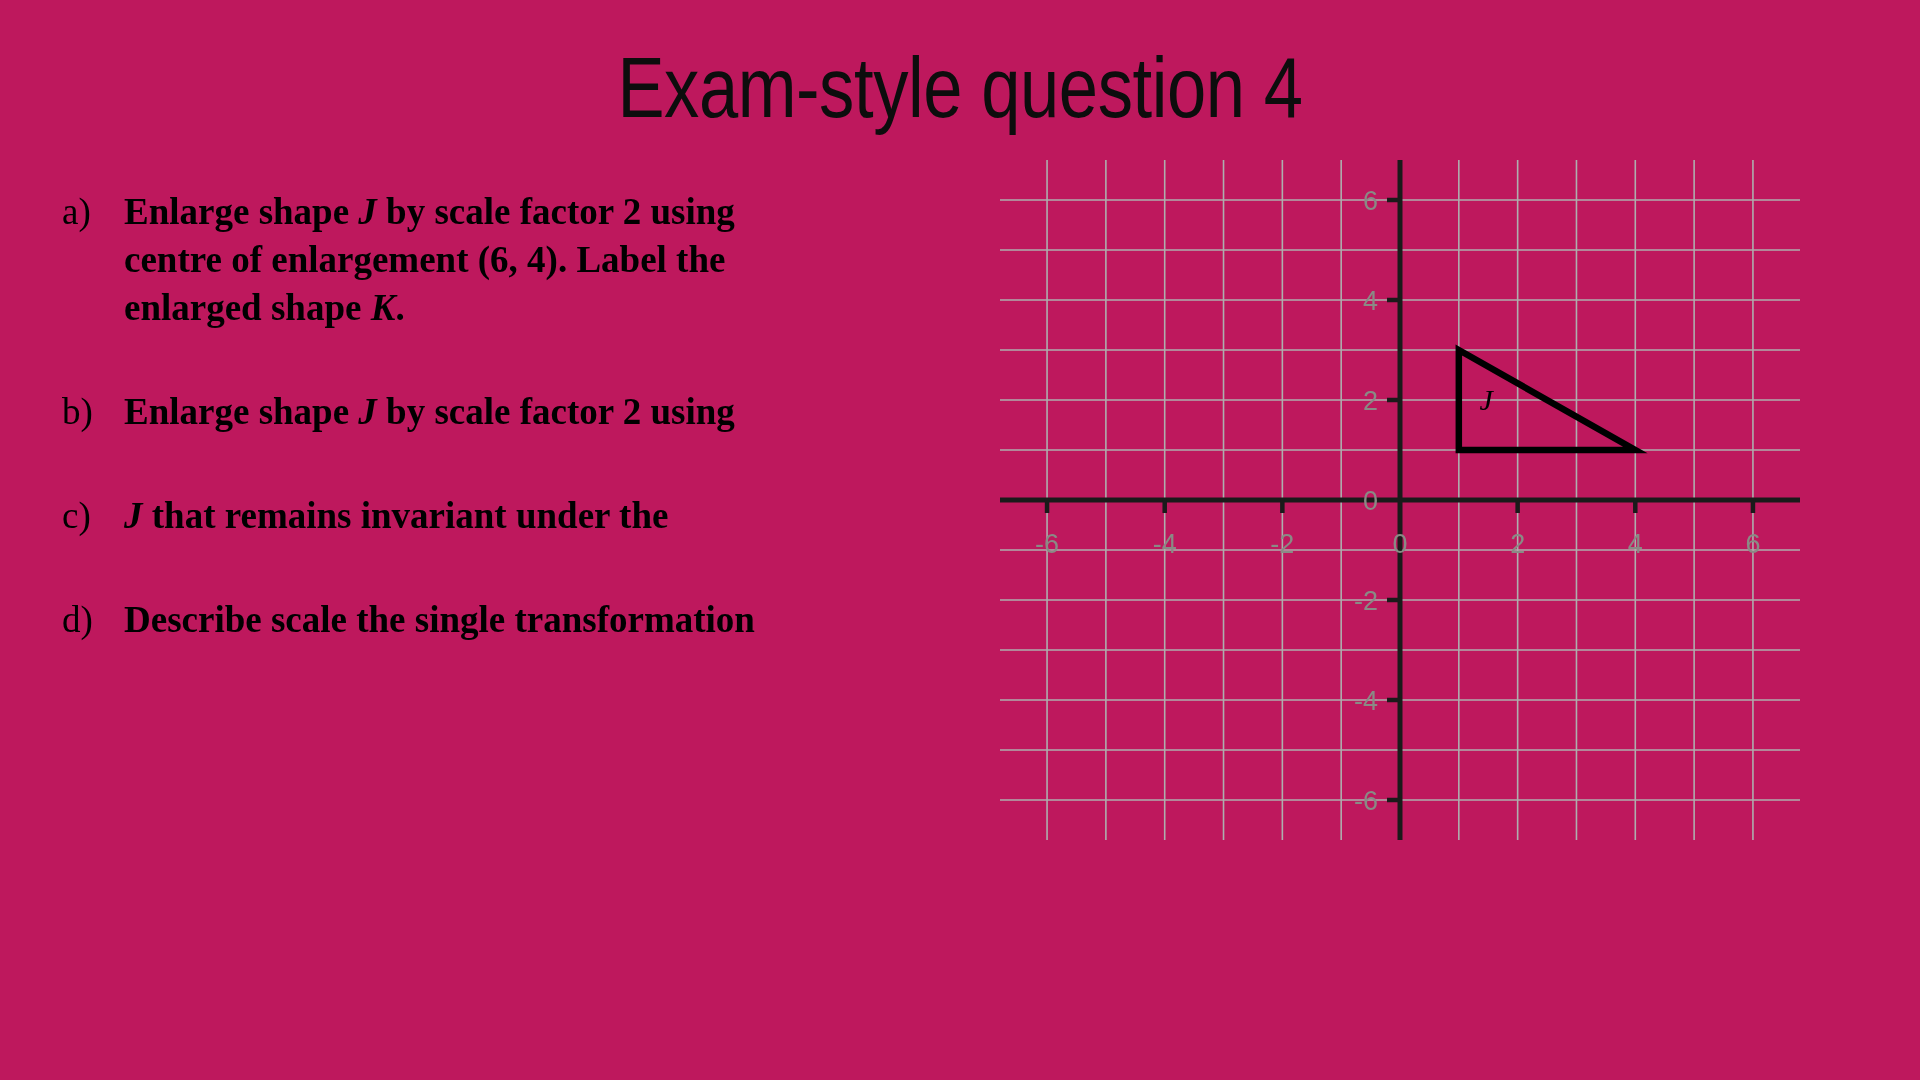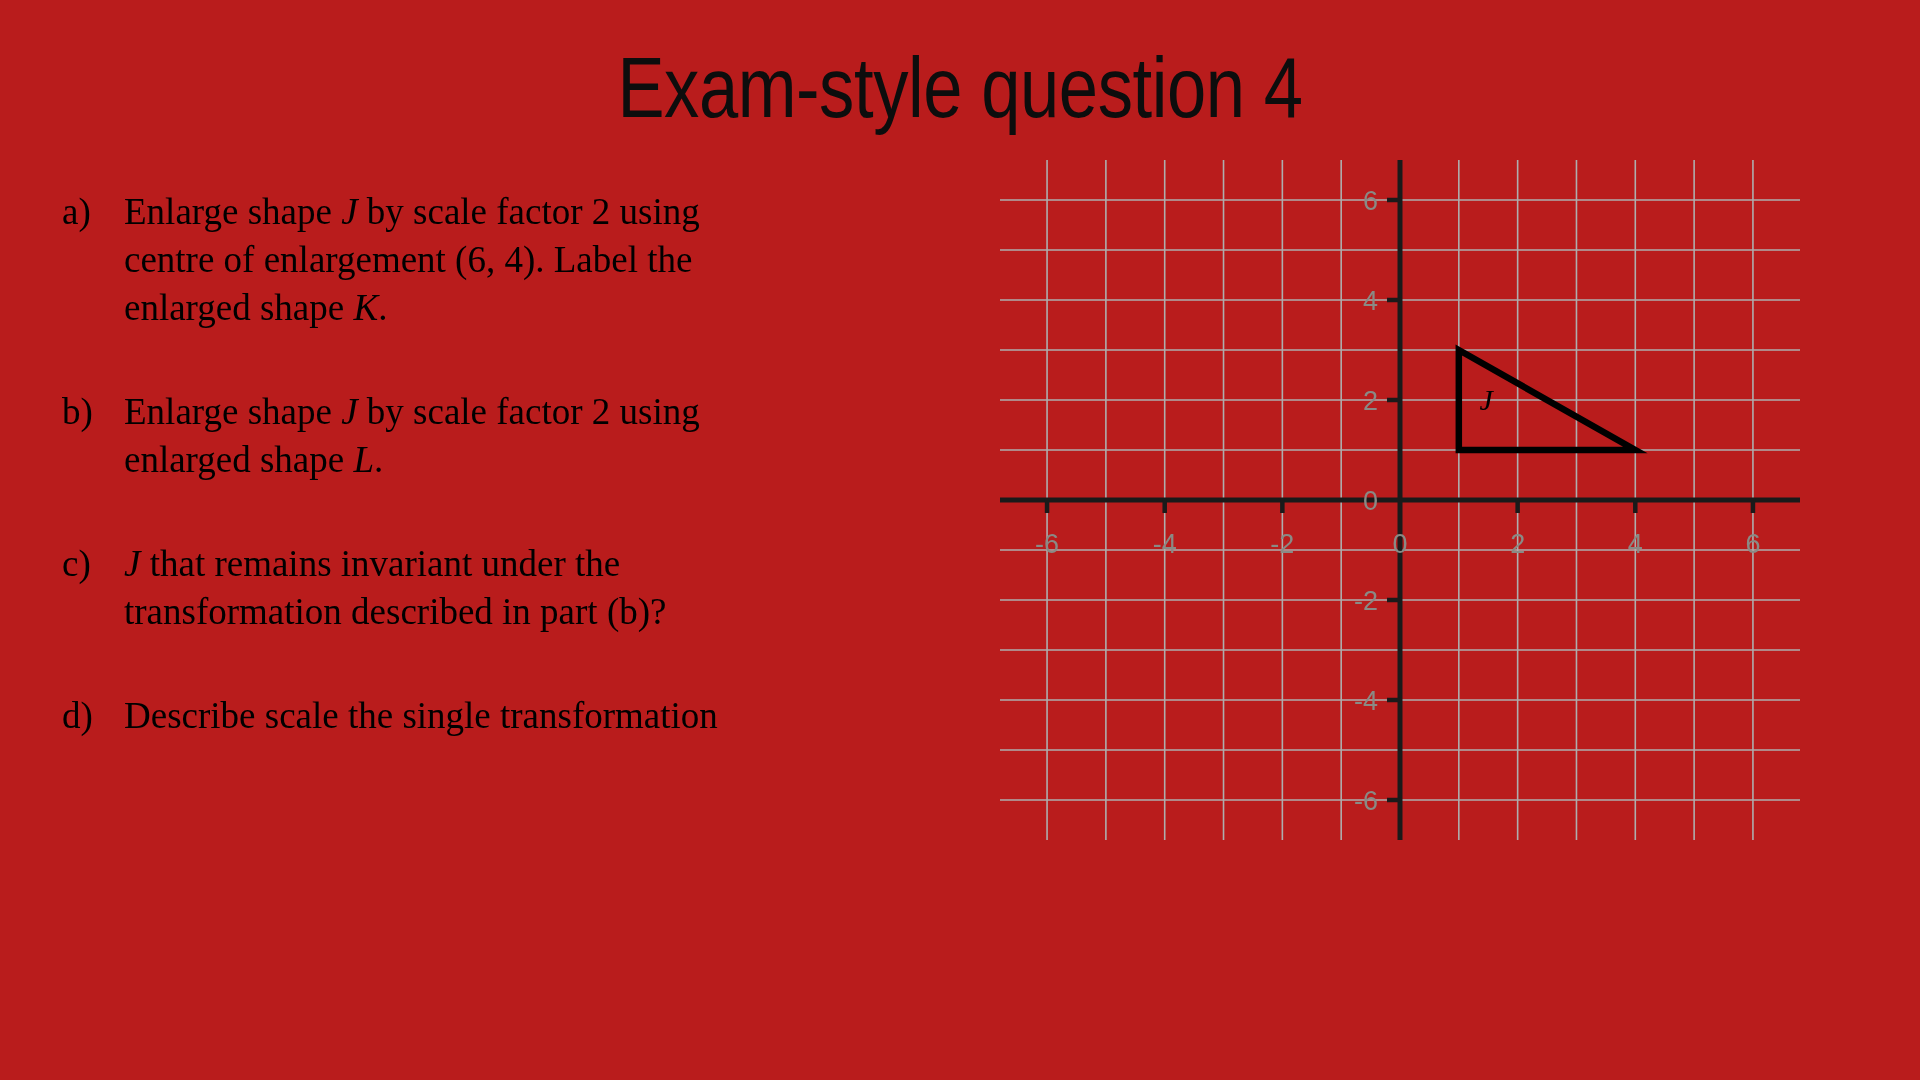--- a/index.html
+++ b/index.html
@@ -4,21 +4,21 @@
 <title>Exam-style question 4</title>
 <style>
   html,body{margin:0;padding:0;}
   body{
     width:1920px;height:1080px;
     background:#ffffff;
     font-family:"Liberation Serif", serif;
     overflow:hidden;
     position:relative;
   }
-  .slide{position:absolute;inset:0;background:#b91c1c;}
+  .slide{position:absolute;inset:0;background:#be185d;}
 
   
   .title{
     position:absolute;
     left:0; top:42px; width:1920px;
     text-align:center;
     font-family:"Liberation Sans", sans-serif;
     font-size:86px;
     font-weight:400;
     line-height:1.05;
@@ -49,21 +49,21 @@
     color:#000;
     font-family:"Liberation Serif", serif;
   }
   .q-text{
     flex:1 1 auto;
     font-size:37px;
     line-height:48px;
     color:#000;
     font-family:"Liberation Serif", serif;
   }
-  .q-line{display:block;white-space:nowrap;}
+  .q-line{display:block;white-space:nowrap;font-weight:bold;}
   .q-text em{font-style:italic;}
 
   
   .graph-wrap{
     position:absolute;
     left:1000px; top:160px;
     width:800px; height:680px;
   }
   .graph-svg{display:block;width:800px;height:680px;}
 
@@ -105,29 +105,27 @@
         <span class="q-line">Enlarge shape <em>J</em> by scale factor 2 using</span>
         <span class="q-line">centre of enlargement (6, 4). Label the</span>
         <span class="q-line">enlarged shape <em>K</em>.</span>
       </div>
     </div>
 
     <div class="q-item">
       <div class="q-marker">b)</div>
       <div class="q-text">
         <span class="q-line">Enlarge shape <em>J</em> by scale factor 2 using</span>
-        <span class="q-line">enlarged shape <em>L</em>.</span>
       </div>
     </div>
 
     <div class="q-item">
       <div class="q-marker">c)</div>
       <div class="q-text">
         <span class="q-line"><em>J</em> that remains invariant under the</span>
-        <span class="q-line">transformation described in part (b)?</span>
       </div>
     </div>
 
     <div class="q-item">
       <div class="q-marker">d)</div>
       <div class="q-text">
         <span class="q-line">Describe scale the single transformation</span>
       </div>
     </div>
 

